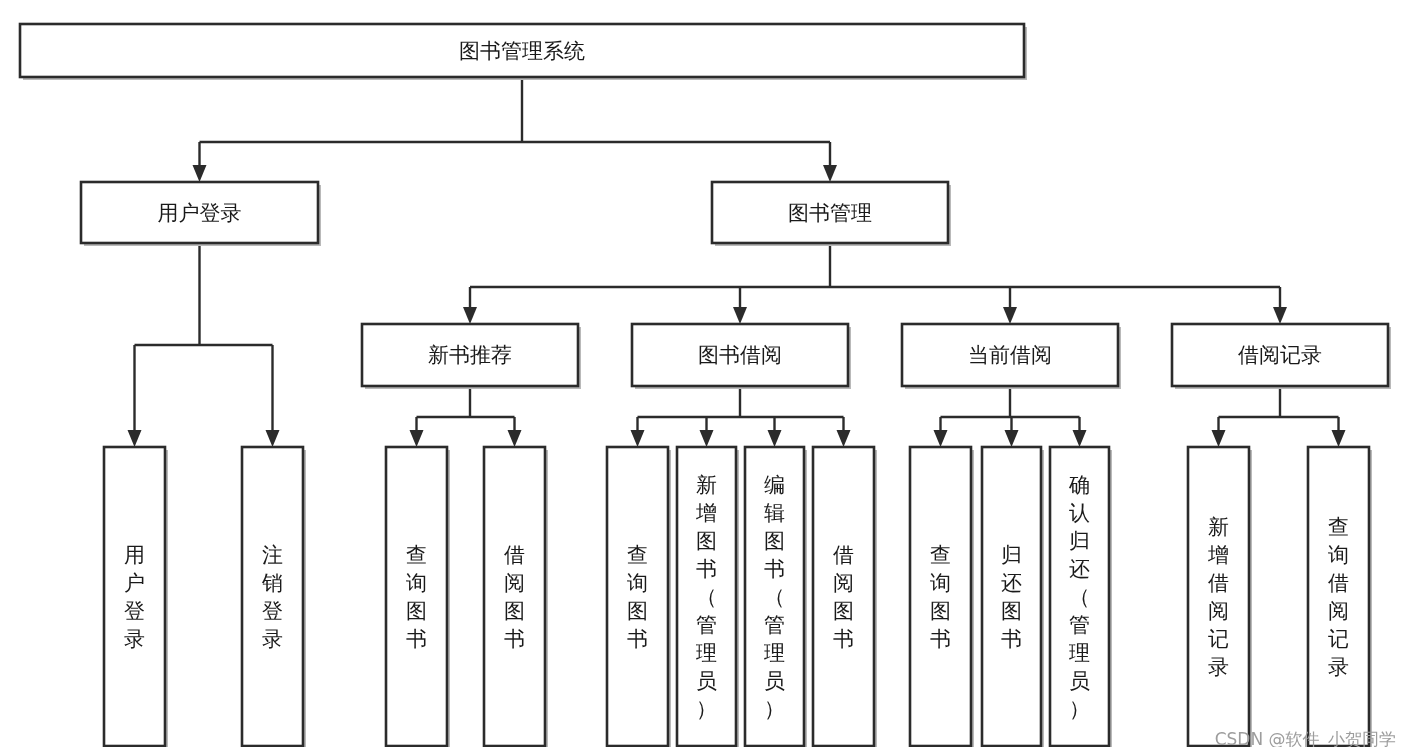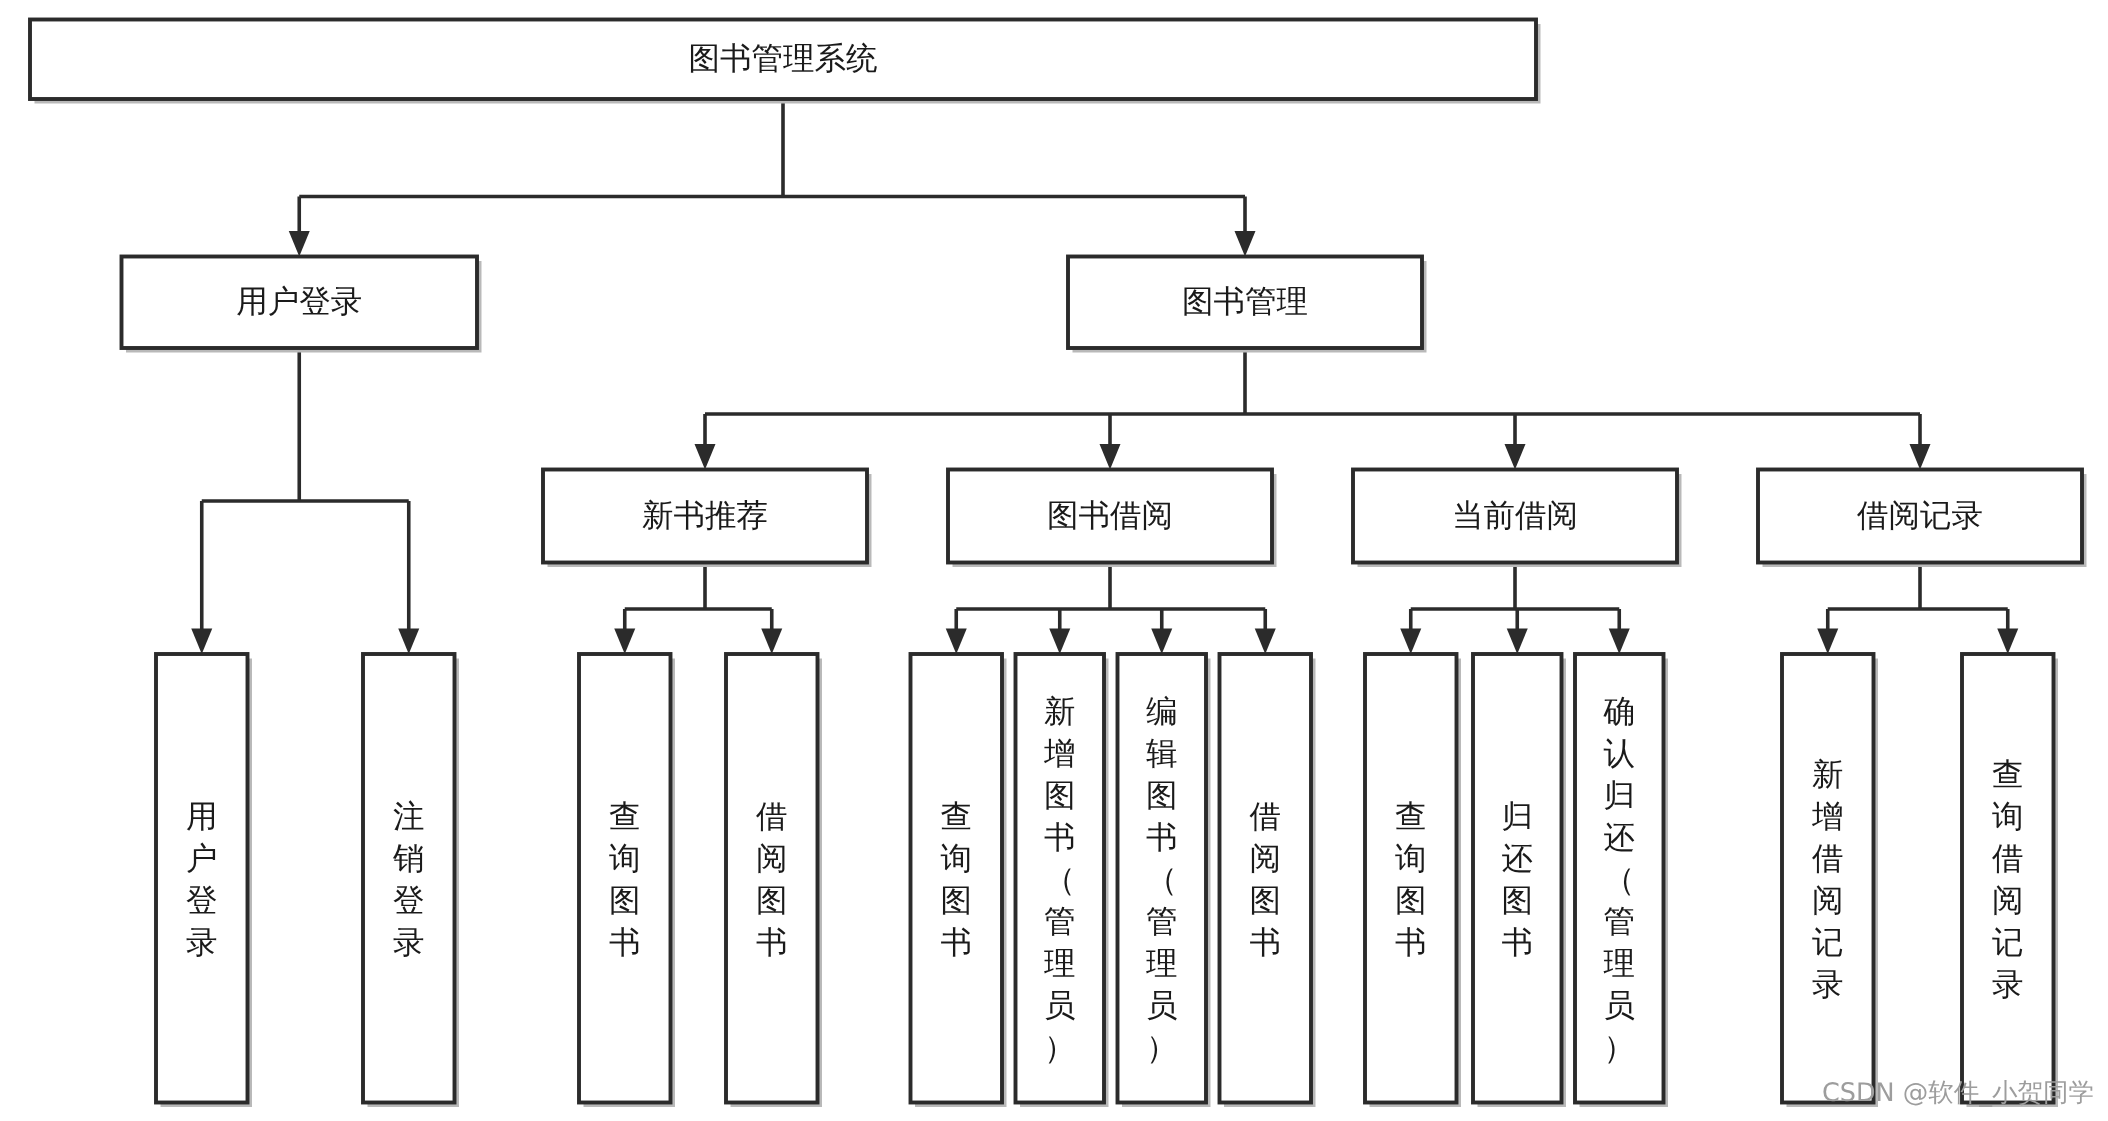--- a/index.html
+++ b/index.html
@@ -10,21 +10,21 @@
   body {
     width: 1405px;
     height: 747px;
     font-family: "DejaVu Sans", "Liberation Sans", sans-serif;
     overflow: hidden;
     position: relative;
   }
   #diagram-root {
     position: absolute;
     left: 0;
-    top: 0;
+    top: 11px;
     width: 1405px;
     height: 550px;
   }
   svg.diagram {
     display: block;
     width: 1405px;
     height: 747px;
     background: #ffffff;
   }
   .node-rect {

